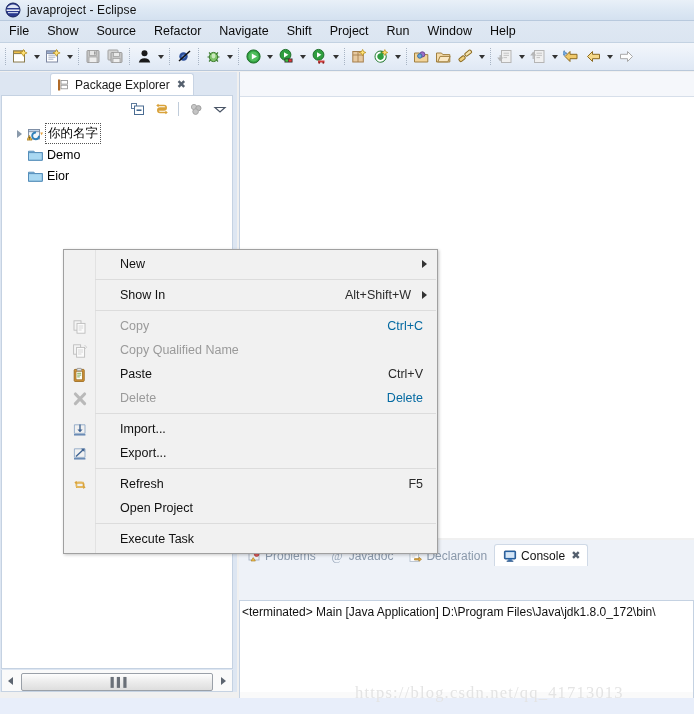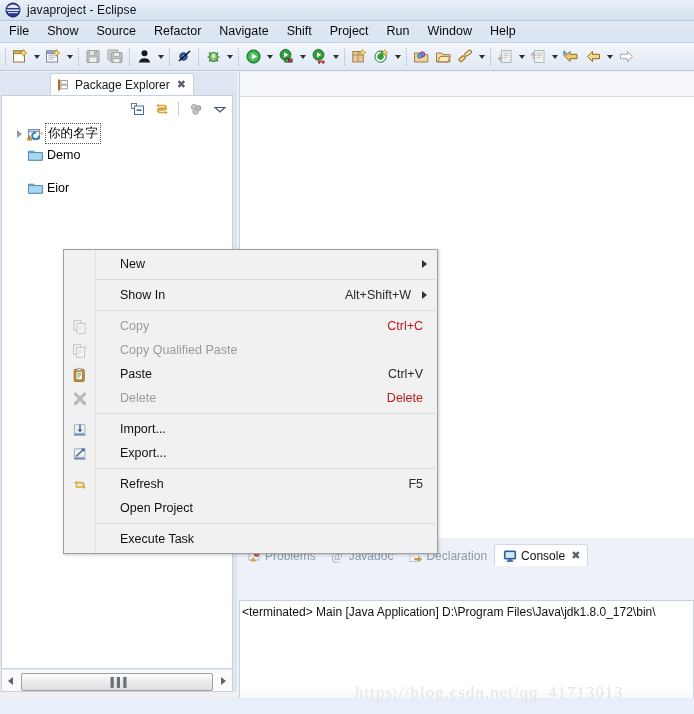--- a/index.html
+++ b/index.html
@@ -267,21 +267,21 @@
     box-sizing: border-box; z-index: 2;
   }
   .mi.disabled { color: #9a9a9a; }
   .mi .mi-icon {
     position: absolute; left: 7px; top: 4px;
     width: 17px; height: 17px;
     display: flex; align-items: center; justify-content: center;
   }
   .mi .mi-label { flex: 1; white-space: nowrap; margin-left: 20px; }
   .mi .mi-accel { font-size: 12.5px; color: #2b2b2b; margin-left: auto; padding-right: 4px; white-space: nowrap;}
-  .mi.disabled .mi-accel { color:#b91c1c;}
+  .mi.disabled .mi-accel { color:#0369a1;}
   .mi .mi-sub {
     width: 10px; text-align: right; margin-left: 2px;
   }
   .mi .mi-sub::after {
     content:""; display:inline-block; width:0;height:0;
     border-top:4px solid transparent;border-bottom:4px solid transparent;border-left:5px solid #333;
   }
   .mi-sep {
     height: 1px; margin: 3px 1px 3px 31px;
     background: #dcdcdc; position: relative; z-index:2;
@@ -567,21 +567,21 @@
         <div class="tree-row" style="padding-left:24px;">
           <span class="tree-icon">
             <svg width="17" height="16" viewBox="0 0 17 16">
               <path d="M1.5,4.2 h5.4 l1.2,1.4 h7.2 v7.6 h-13.8 z" fill="#8ec6ea" stroke="#4f88b5" stroke-width="0.9"></path>
               <path d="M1.5,5.6 h13.8 v7.6 h-13.8 z" fill="#a9d8f2" stroke="#4f88b5" stroke-width="0.9"></path>
             </svg>
           </span>
           <span class="tree-label">Demo</span>
         </div>
 
-        <div class="tree-row" style="padding-left:24px;margin-top:12px;">
+        <div class="tree-row" style="padding-left:24px;">
           <span class="tree-icon">
             <svg width="17" height="16" viewBox="0 0 17 16">
               <path d="M1.5,4.2 h5.4 l1.2,1.4 h7.2 v7.6 h-13.8 z" fill="#8ec6ea" stroke="#4f88b5" stroke-width="0.9"></path>
               <path d="M1.5,5.6 h13.8 v7.6 h-13.8 z" fill="#a9d8f2" stroke="#4f88b5" stroke-width="0.9"></path>
             </svg>
           </span>
           <span class="tree-label">Eior</span>
         </div>
 
       </div>
@@ -693,21 +693,21 @@
 
     <div class="mi disabled">
       <span class="mi-icon">
         <svg width="16" height="16" viewBox="0 0 16 16">
           <rect x="1.6" y="1.8" width="7" height="9.4" fill="#f4f4f4" stroke="#bdbdbd" stroke-width="0.9"></rect>
           <rect x="4.6" y="4.4" width="8" height="9.8" fill="#fbfbfb" stroke="#bdbdbd" stroke-width="0.9"></rect>
           <path d="M6,7 h5 M6,9 h5 M6,11 h3.4" stroke="#cfcfcf" stroke-width="0.8"></path>
           <path d="M12.5,2 l2.2,2.2 -2.2,2.2" fill="none" stroke="#cbcbcb" stroke-width="0.9"></path>
         </svg>
       </span>
-      <span class="mi-label">Copy Qualified Paste</span>
+      <span class="mi-label">Copy Qualified Name</span>
     </div>
 
     <div class="mi">
       <span class="mi-icon">
         <svg width="16" height="16" viewBox="0 0 16 16">
           <rect x="2.2" y="2.4" width="10" height="12" rx="0.8" fill="#d99a3a" stroke="#96651a" stroke-width="0.9"></rect>
           <rect x="4" y="4.2" width="6.4" height="8.6" fill="#fdfdf6" stroke="#96651a" stroke-width="0.7"></rect>
           <rect x="5" y="1.4" width="4.4" height="2.4" rx="0.6" fill="#e6e6e6" stroke="#8d8d8d" stroke-width="0.8"></rect>
           <path d="M5.2,6.3 h4 M5.2,8.1 h4 M5.2,9.9 h2.6" stroke="#6fa04a" stroke-width="0.9"></path>
         </svg>

